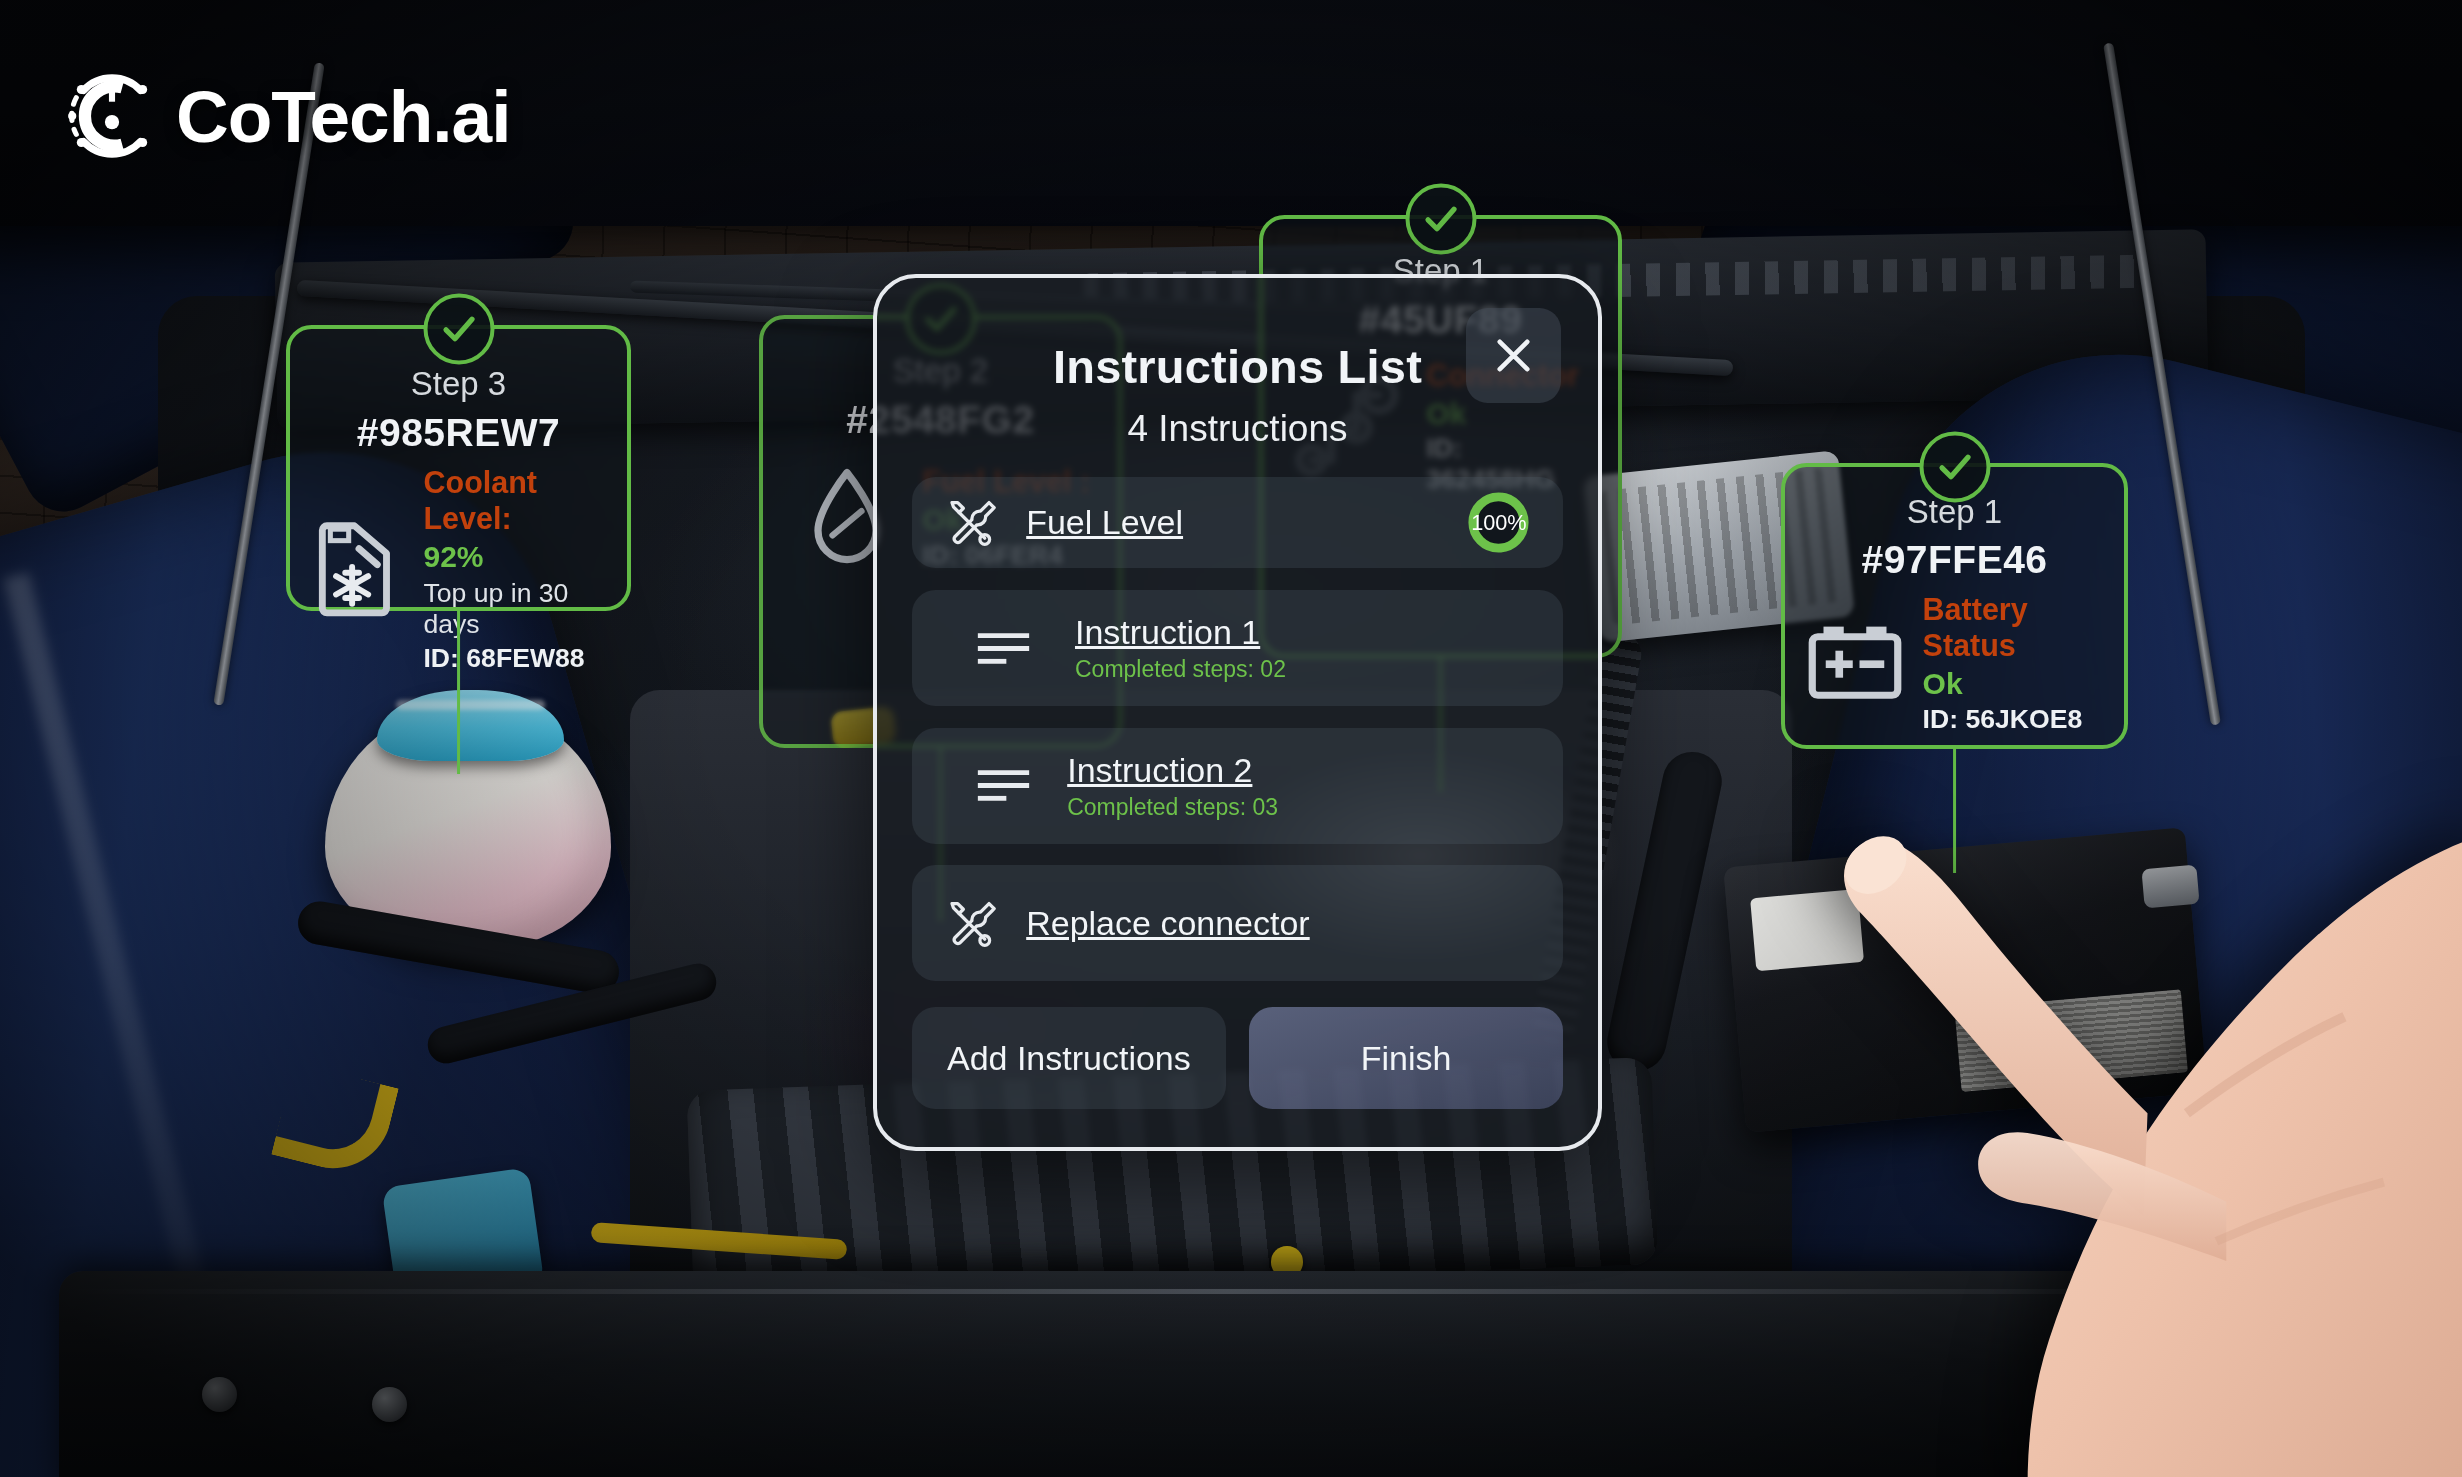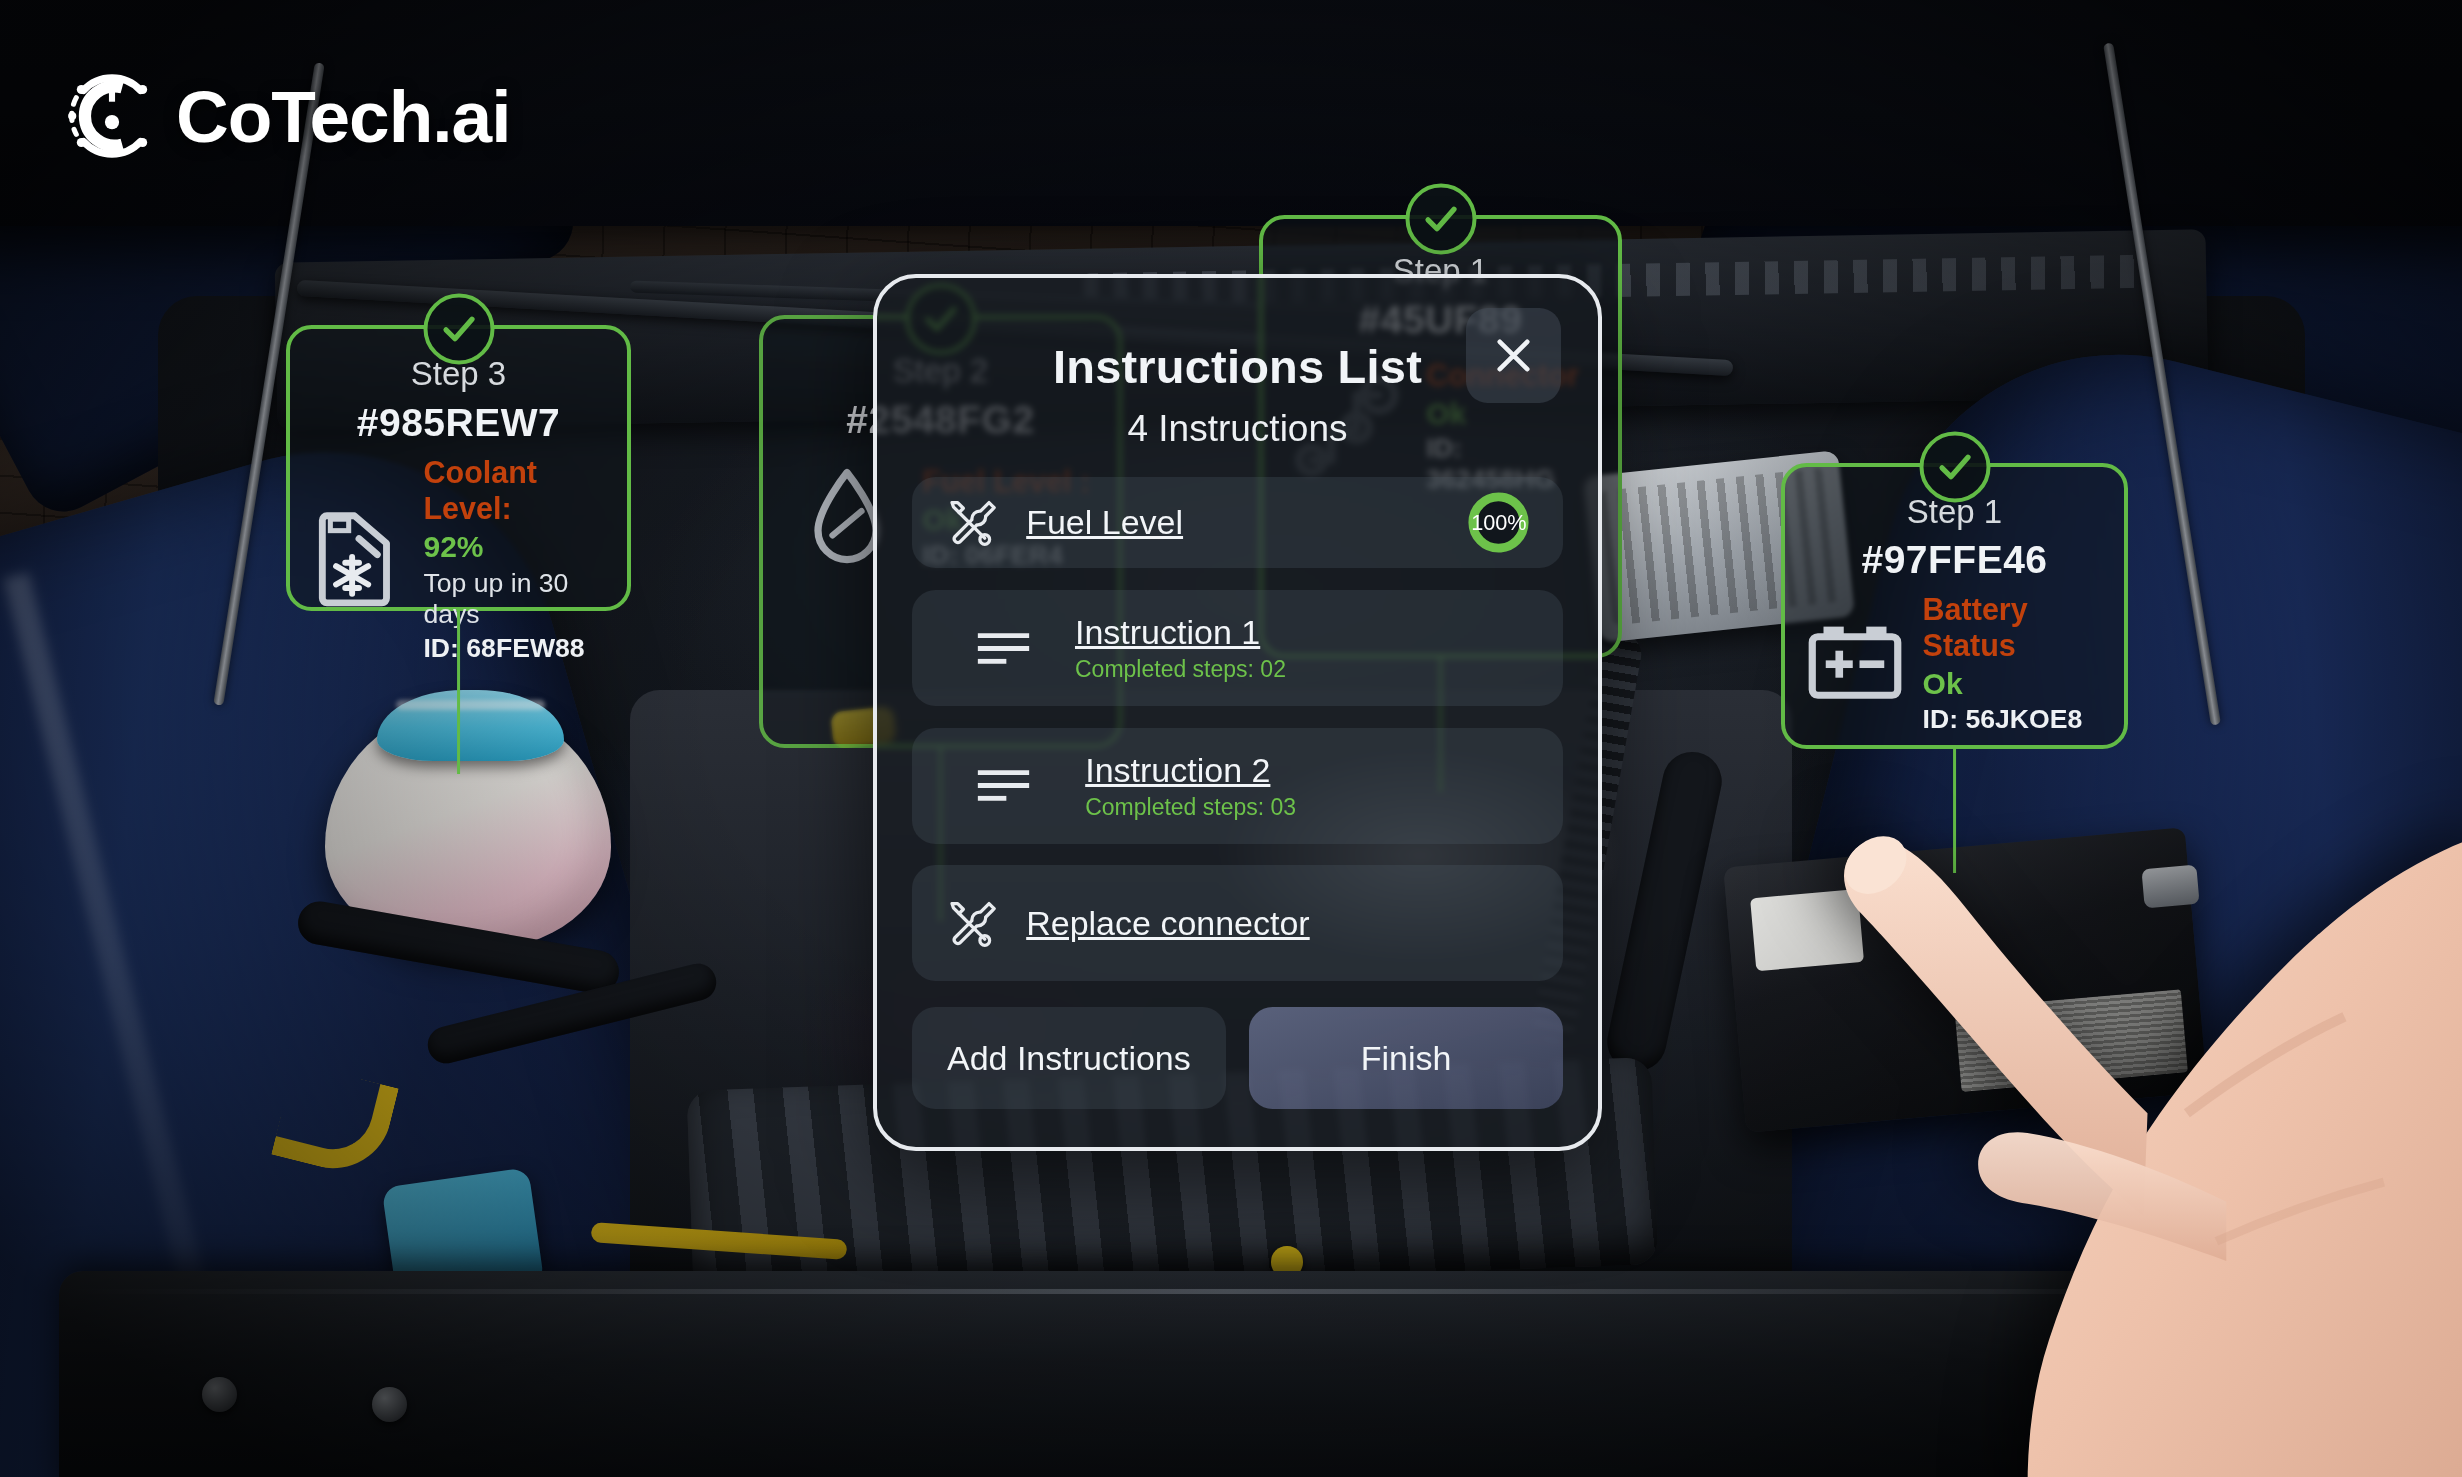--- a/index.html
+++ b/index.html
@@ -390,21 +390,21 @@
     </div>
     <div class="ar-leader" style="height:177px;"></div>
   </div>
 
   <div class="ar-card" style="left:286px;top:325px;width:345px;height:286px;">
     <div class="ar-check">
       <svg width="39" height="39" viewBox="0 0 24 24">
         <path d="M4 12.5 L9.5 18 L20 6" fill="none" stroke="#62bb46" stroke-width="3.2" stroke-linecap="round" stroke-linejoin="round"></path>
       </svg>
     </div>
-    <div class="ar-step" style="margin-top:26px;">Step 3</div>
+    <div class="ar-step" style="margin-top:36px;">Step 3</div>
     <div class="ar-code">#985REW7</div>
     <div class="ar-body" style="margin-top:9.9px;gap:13.8px;padding:0 17.7px;">
       <div class="ar-icon">
         <svg width="102" height="110" viewBox="0 0 44 48">
           <path d="M8 6 h12 l14 12 v24 a2 2 0 0 1 -2 2 h-24 a2 2 0 0 1 -2 -2 v-34 a2 2 0 0 1 2 -2 z" fill="none" stroke="#c9ced5" stroke-width="3" stroke-linejoin="round"></path>
           <rect x="9.5" y="7.5" width="8" height="5" fill="none" stroke="#c9ced5" stroke-width="2.2"></rect>
           <path d="M22 16 l8 7" stroke="#c9ced5" stroke-width="3" stroke-linecap="round"></path>
           <g stroke="#e8ebef" stroke-width="2.6" stroke-linecap="round">
             <line x1="19" y1="24" x2="19" y2="40"></line>
             <line x1="12" y1="28" x2="26" y2="36"></line>
@@ -511,21 +511,21 @@
       <div class="row tall">
         <div class="row-icon" style="margin-left:33px;">
           <svg width="57" height="41" viewBox="0 0 40 28">
             <g stroke="#e8ebef" stroke-width="3.4" stroke-linecap="butt">
               <line x1="2" y1="5" x2="38" y2="5"></line>
               <line x1="2" y1="14" x2="38" y2="14"></line>
               <line x1="2" y1="23" x2="22" y2="23"></line>
             </g>
           </svg>
         </div>
-        <div class="row-main" style="margin-left:26px;">
+        <div class="row-main" style="margin-left:8px;">
           <div class="row-title">Instruction 2</div>
           <div class="row-status">Completed steps: 03</div>
         </div>
       </div>
 
       <div class="row tall">
         <div class="row-icon">
           <svg width="57" height="57" viewBox="0 0 40 40">
             <g fill="none" stroke="#e8ebef" stroke-width="2.3" stroke-linecap="round" stroke-linejoin="round">
               <path d="M7 6 l4 0 l4 4 l-3 3 l-4 -4 z"></path>

